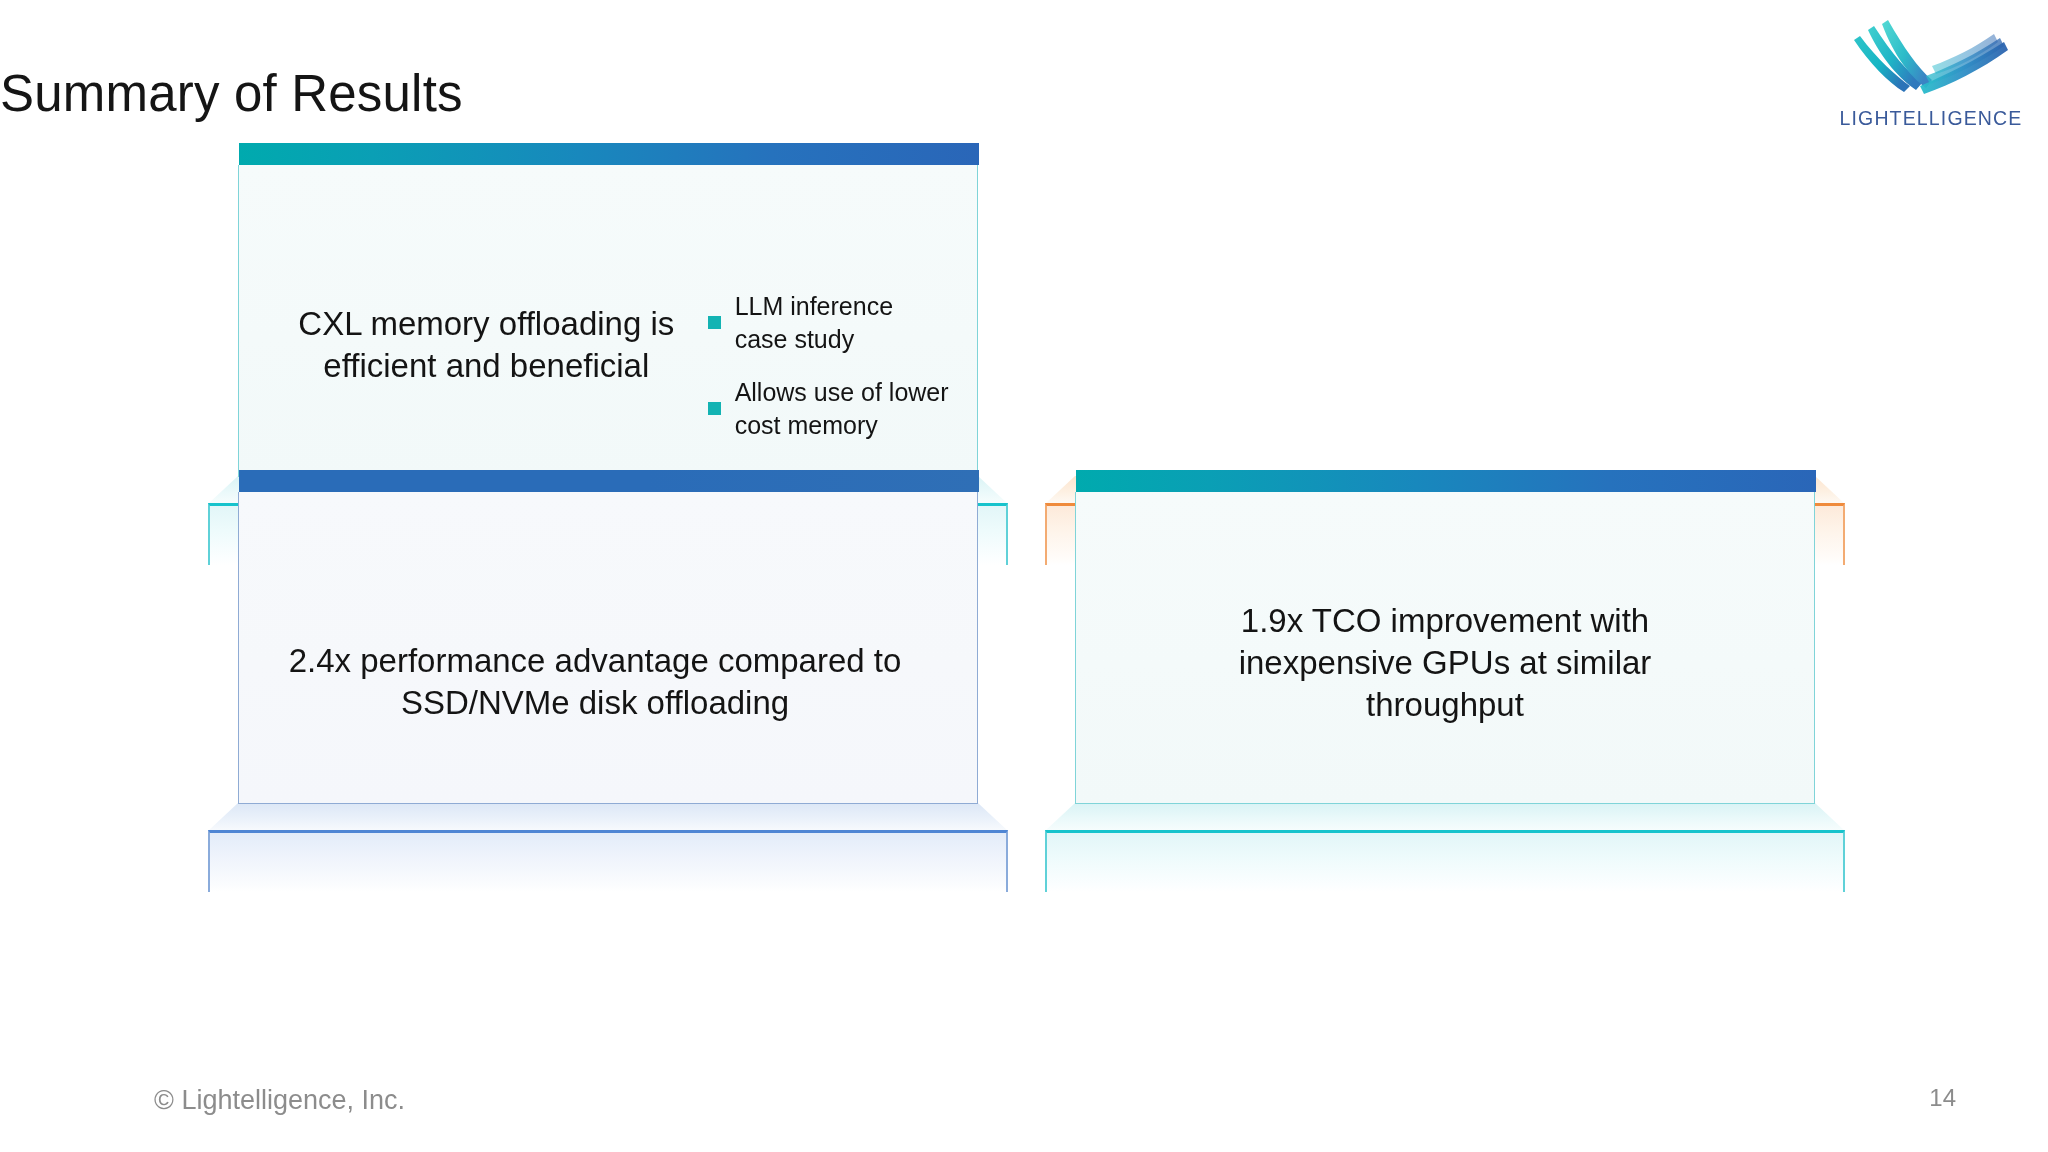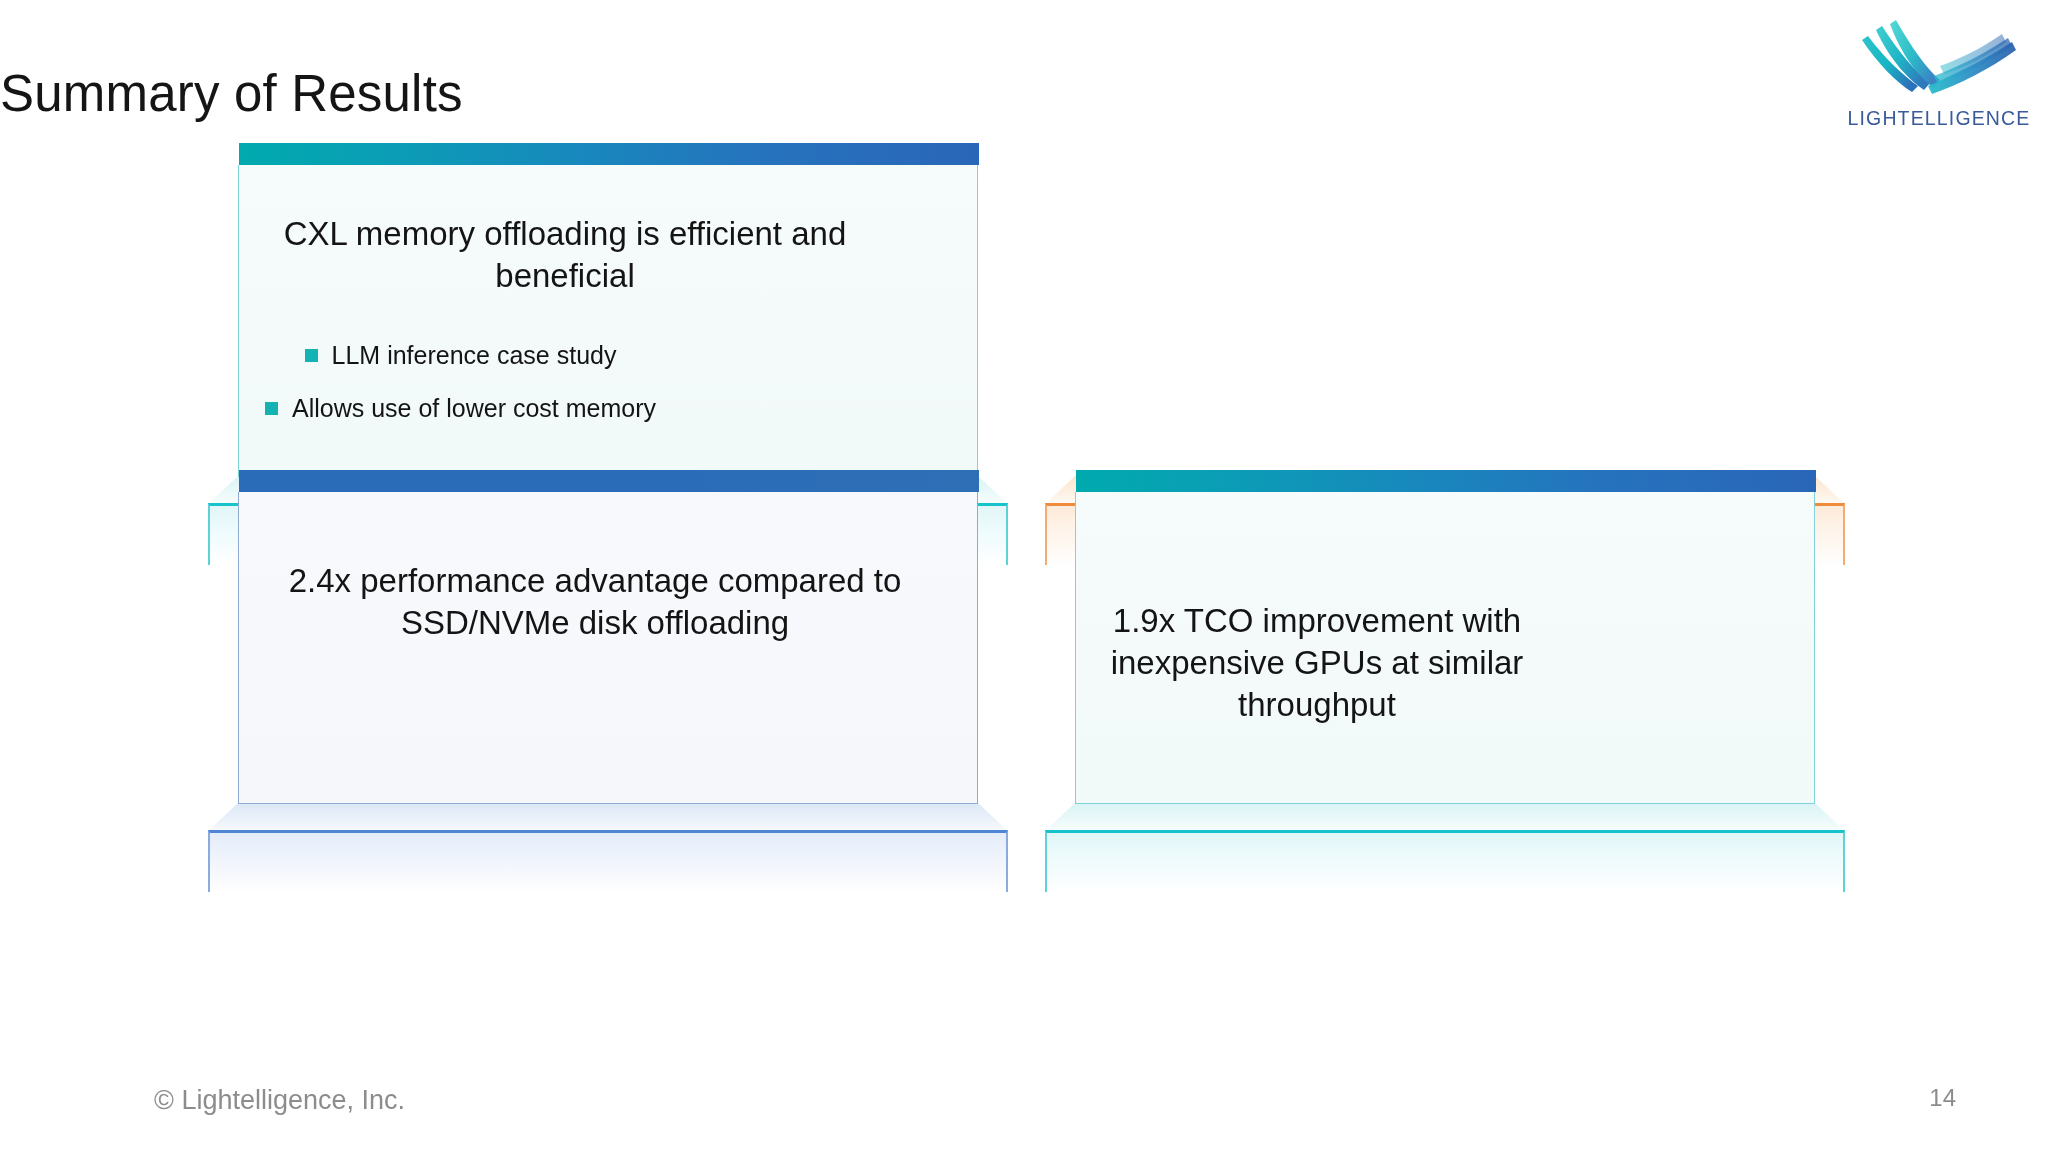--- a/index.html
+++ b/index.html
@@ -26,21 +26,21 @@
     font-weight: 400;
     letter-spacing: 0.2px;
     color: #151515;
     line-height: 1.1;
   }
 
   
   .logo-block {
     position: absolute;
     top: 16px;
-    right: 14px;
+    right: 22px;
     width: 190px;
     height: 118px;
   }
   .logo-mark {
     position: absolute;
     top: 0;
     left: 12px;
     width: 166px;
     height: 84px;
   }
@@ -127,22 +127,22 @@
     top: -22px;
     left: -0.5px;
     width: 740px;
     height: 22px;
   }
   .panel-inner {
     width: 100%;
     box-sizing: border-box;
     padding: 0 26px;
     display: flex;
-    flex-direction: column;
-    align-items: flex-start;
+    flex-direction: row;
+    align-items: center;
     justify-content: center;
     height: 100%;
   }
   .panel-inner.top-weighted { justify-content: flex-start; padding-top: 48px; }
 
   .headline {
     text-align: center;
     font-size: 33px;
     line-height: 1.27;
     font-weight: 400;

